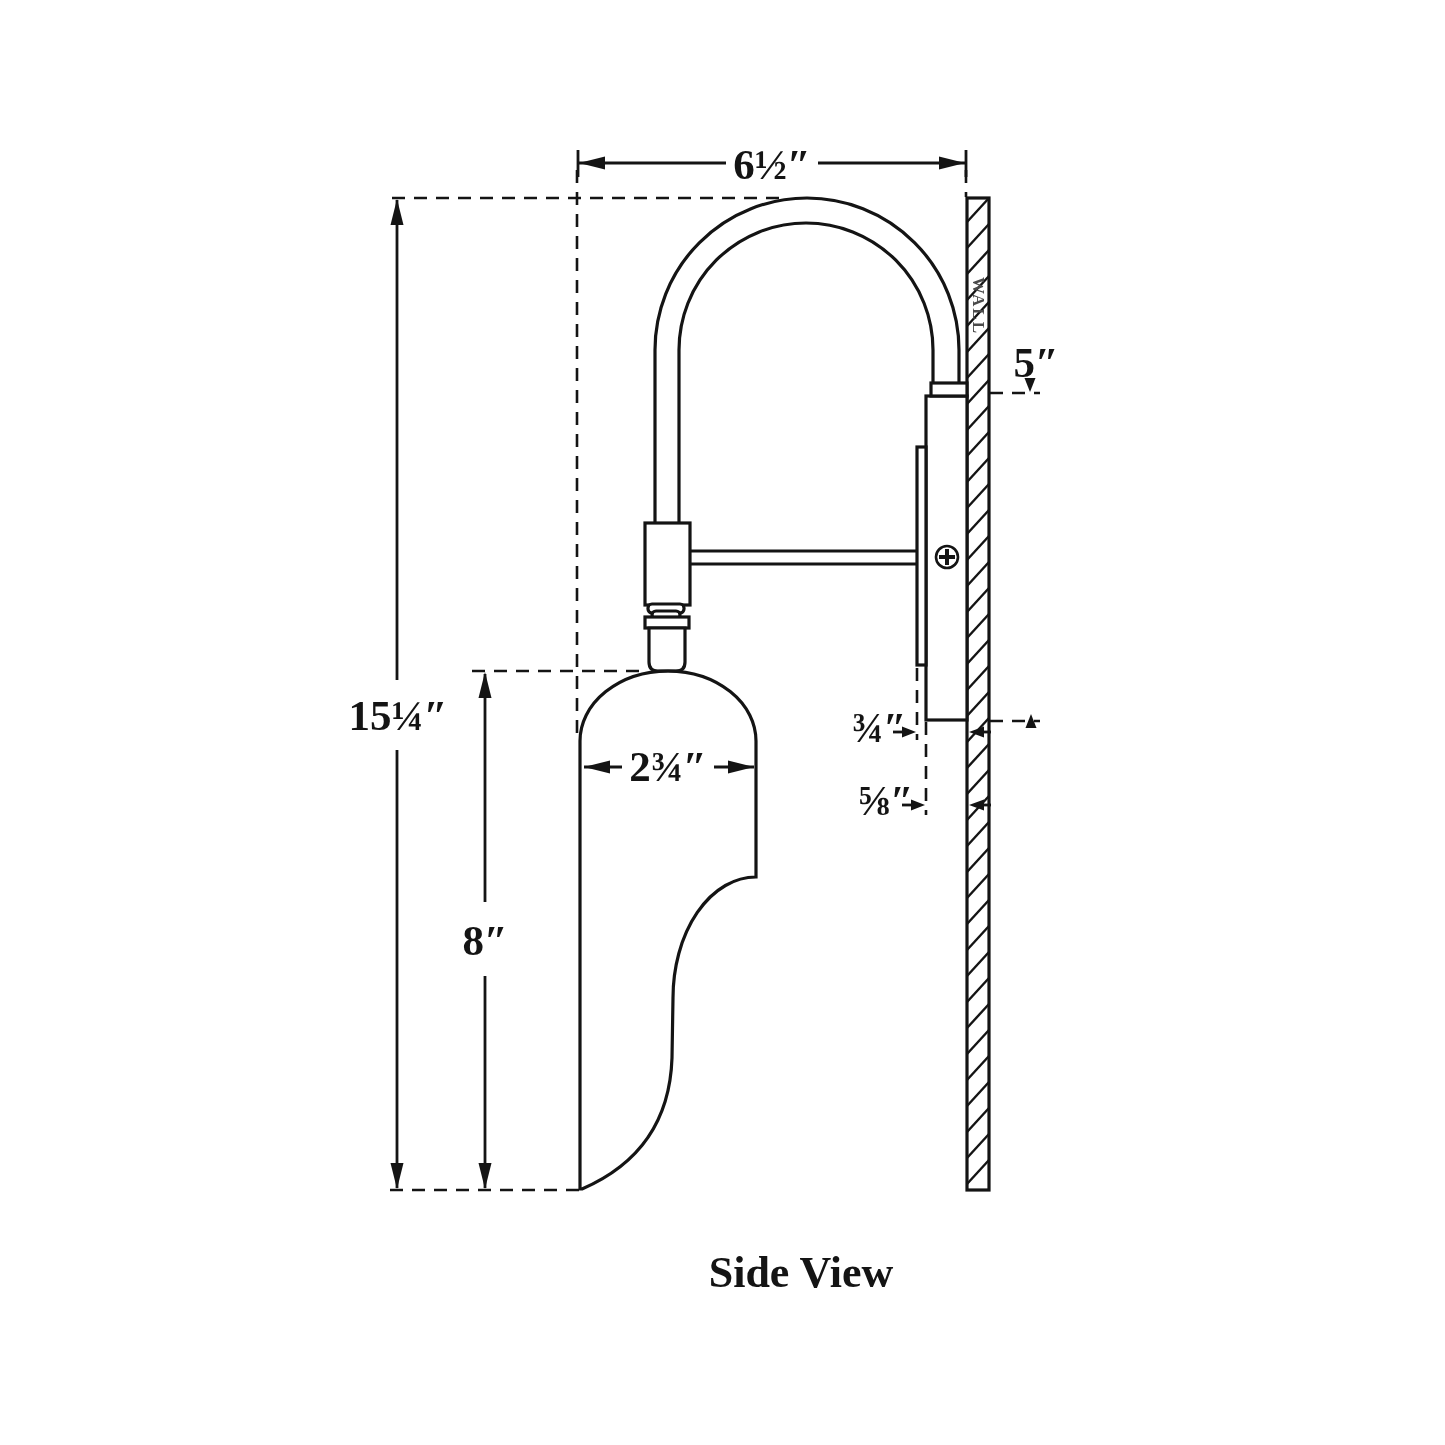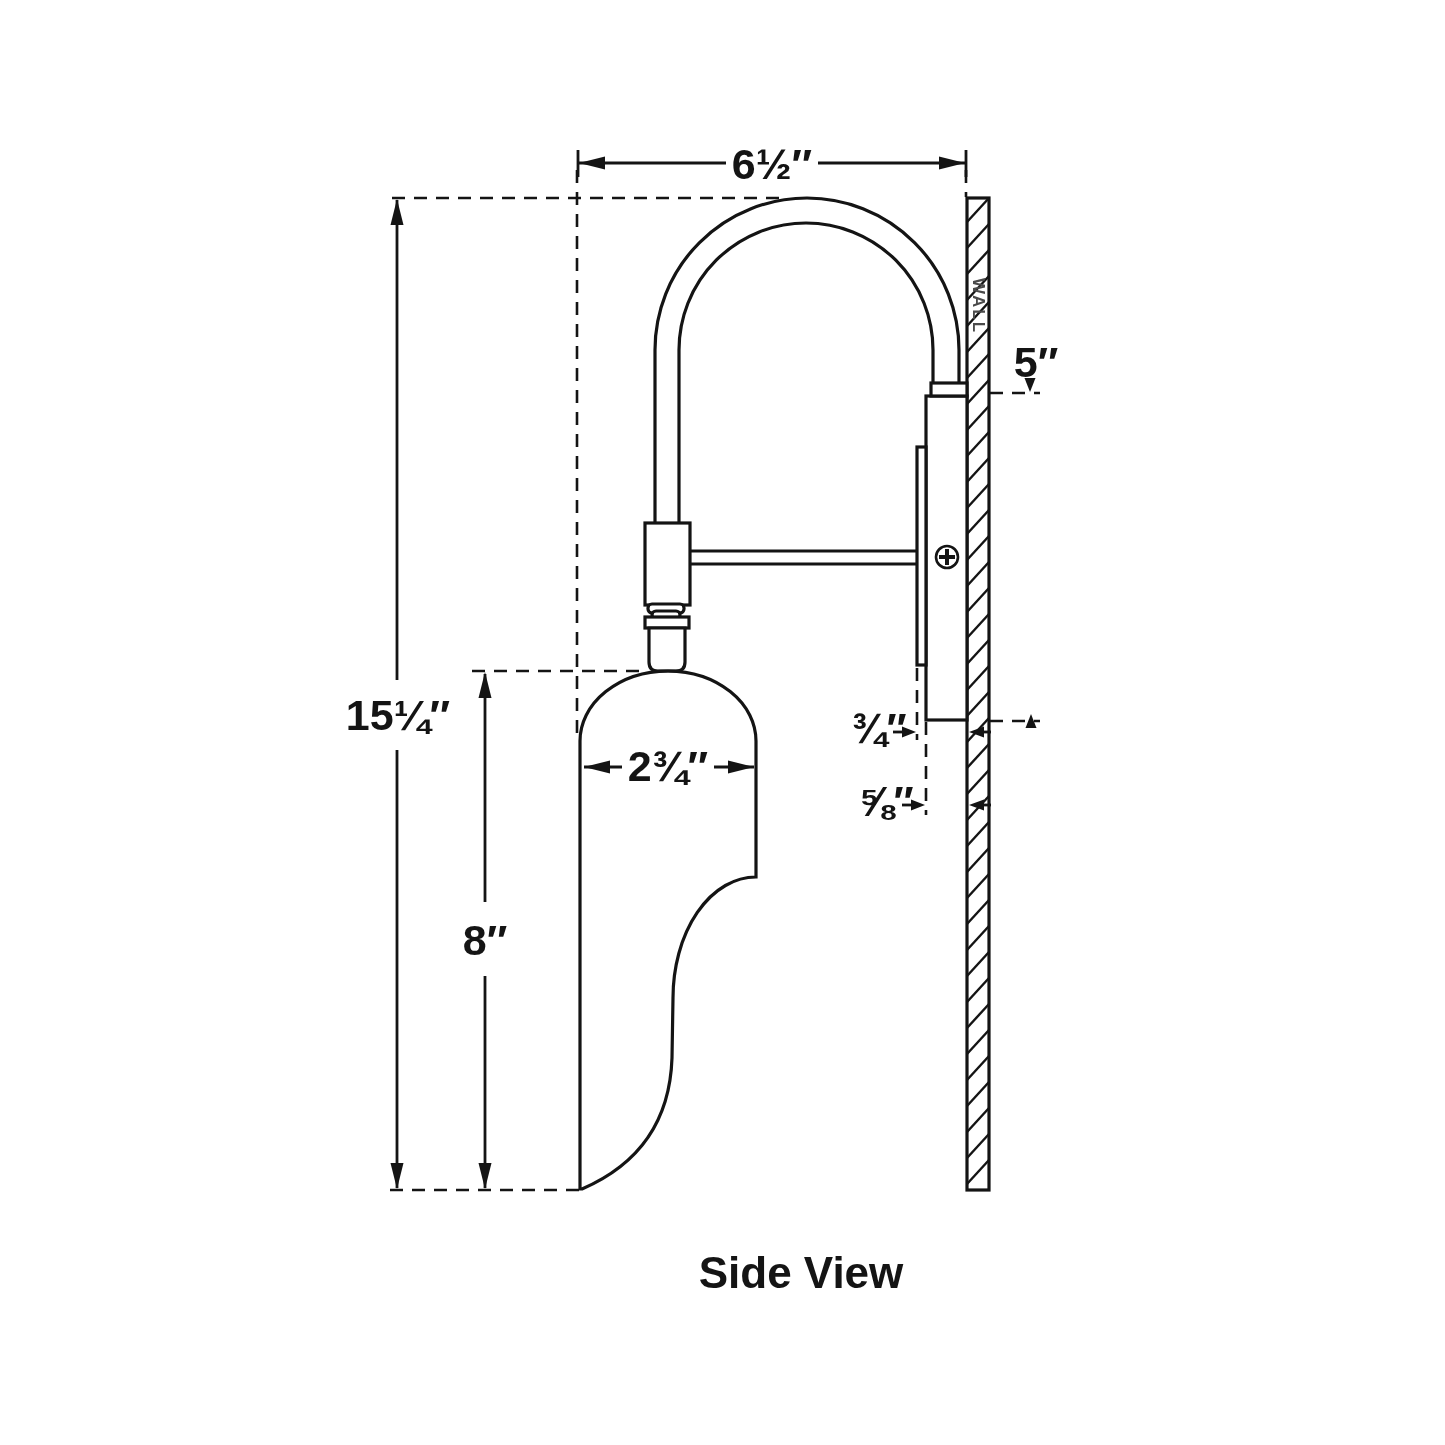--- a/index.html
+++ b/index.html
@@ -5,21 +5,21 @@
   :root{
     --ink:#141414;
     --wall-text:#4a4a4a;
     --bg:#ffffff;
   }
   html,body{margin:0;padding:0;background:var(--bg);}
   .stage{
     position:relative;
     width:1445px;height:1445px;
     background:var(--bg);
-    font-family:Liberation Sans, sans-serif;
+    font-family:Liberation Serif, serif;
     overflow:hidden;
   }
   svg{position:absolute;left:0;top:0;}
   .outline{stroke:var(--ink);stroke-width:3.2;fill:none;}
   .fillshape{stroke:var(--ink);stroke-width:3.2;fill:var(--bg);}
   .dash{stroke:var(--ink);stroke-width:2.6;fill:none;stroke-dasharray:13 9;}
   .dim{stroke:var(--ink);stroke-width:2.8;fill:none;}
   .arrow{fill:var(--ink);stroke:none;}
   .hatchline{stroke:var(--ink);stroke-width:2.4;}
   .dimtext{

